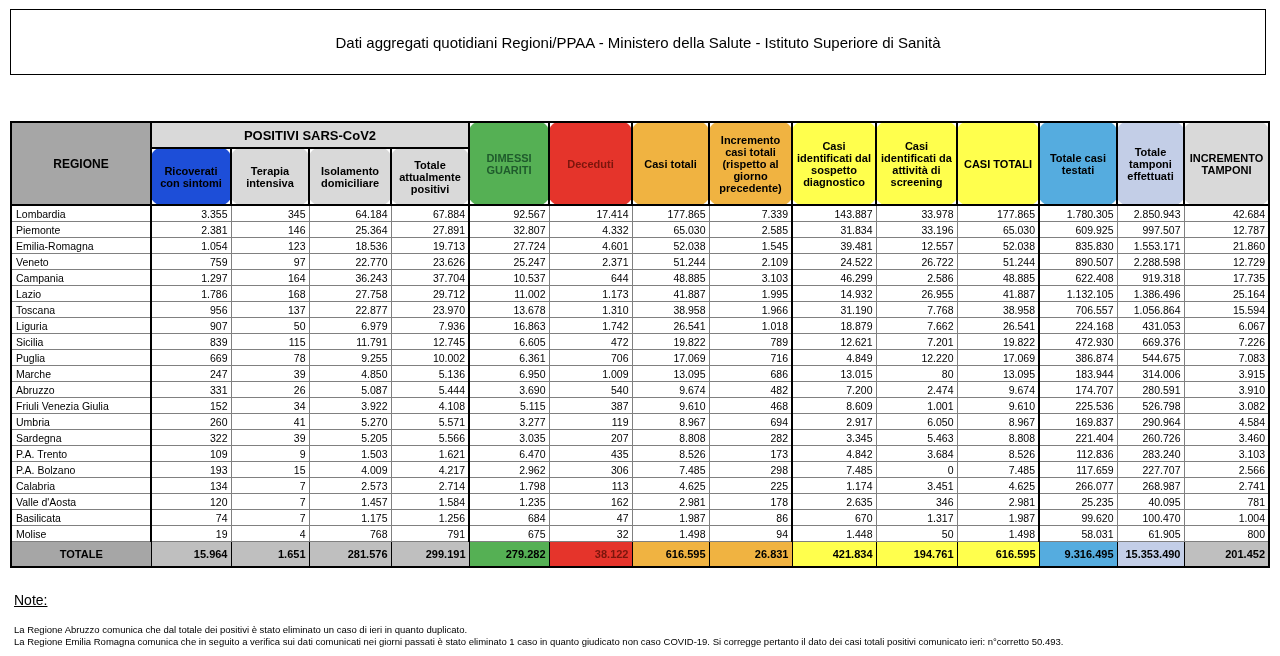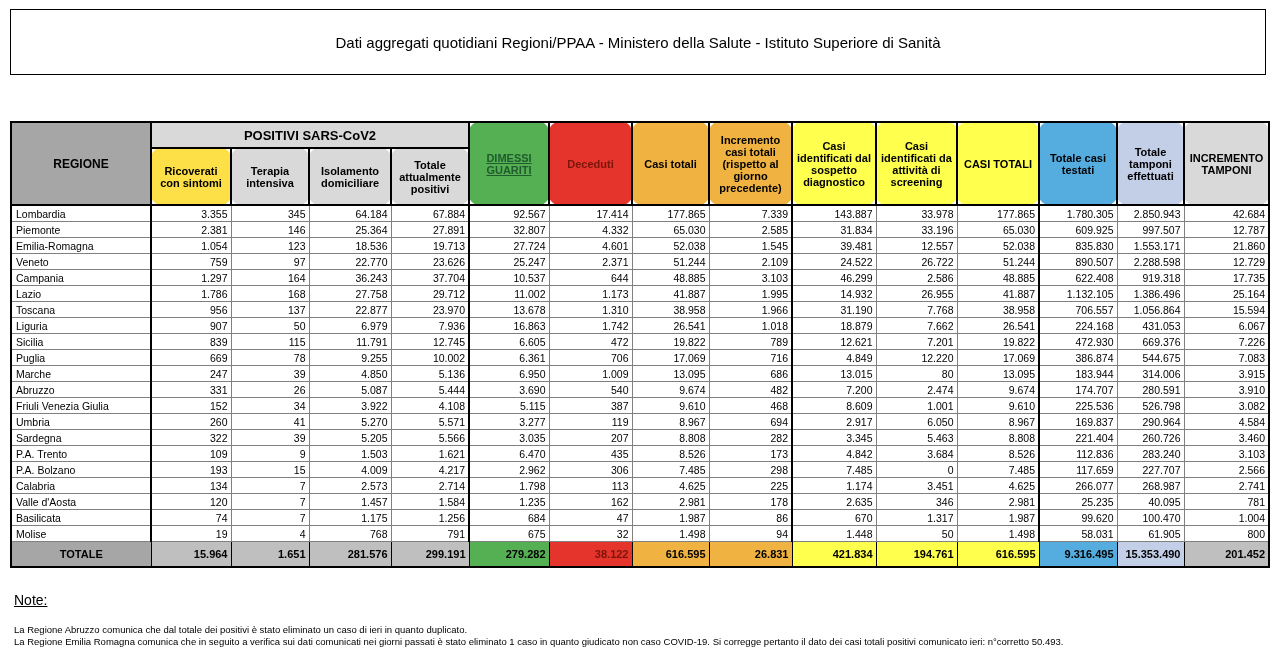--- a/index.html
+++ b/index.html
@@ -64,33 +64,33 @@
       <col style="width: 81px;">
       <col style="width: 82px;">
       <col style="width: 78px;">
       <col style="width: 67px;">
       <col style="width: 85px;">
     </colgroup>
   <thead>
       <tr>
         <th class="reg-hdr" rowspan="2" style="background: rgb(166, 166, 166);">REGIONE</th>
         <th class="group-hdr" colspan="4" style="background: rgb(217, 217, 217);">POSITIVI SARS-CoV2</th>
-        <th class="sub-hdr gb" rowspan="2" style="background: rgb(85, 176, 84); color: rgb(31, 91, 44); text-decoration: underline;">DIMESSI GUARITI</th>
+        <th class="sub-hdr gb" rowspan="2" style="background: rgb(85, 176, 84); color: rgb(31, 91, 44);">DIMESSI GUARITI</th>
         <th class="sub-hdr" rowspan="2" style="background: rgb(229, 52, 43); color: rgb(123, 21, 12);">Deceduti</th>
         <th class="sub-hdr" rowspan="2" style="background: rgb(240, 179, 65);">Casi totali</th>
         <th class="sub-hdr" rowspan="2" style="background: rgb(240, 179, 65);">Incremento casi totali (rispetto al giorno precedente)</th>
         <th class="sub-hdr gb" rowspan="2" style="background: rgb(255, 255, 77);">Casi identificati dal sospetto diagnostico</th>
         <th class="sub-hdr" rowspan="2" style="background: rgb(255, 255, 77); margin-left: 48px;">Casi identificati da attività di screening</th>
         <th class="sub-hdr" rowspan="2" style="background: rgb(255, 255, 77);">CASI TOTALI</th>
         <th class="sub-hdr gb" rowspan="2" style="background: rgb(85, 172, 223);">Totale casi testati</th>
         <th class="sub-hdr" rowspan="2" style="background: rgb(195, 206, 231);">Totale tamponi effettuati</th>
         <th class="sub-hdr" rowspan="2" style="background: rgb(217, 217, 217);">INCREMENTO TAMPONI</th>
       </tr>
       <tr>
-        <th class="sub-hdr" style="background: #fde047;">Ricoverati con sintomi</th>
+        <th class="sub-hdr" style="background: #1d4ed8;">Ricoverati con sintomi</th>
         <th class="sub-hdr" style="background: rgb(217, 217, 217);">Terapia intensiva</th>
         <th class="sub-hdr" style="background: rgb(217, 217, 217);">Isolamento domiciliare</th>
         <th class="sub-hdr" style="background: rgb(217, 217, 217);">Totale attualmente positivi</th>
       </tr>
     </thead>
   <tbody>
       <tr>
         <td class="region">Lombardia</td>
         <td class="num gb">3.355</td>
         <td class="num">345</td>

